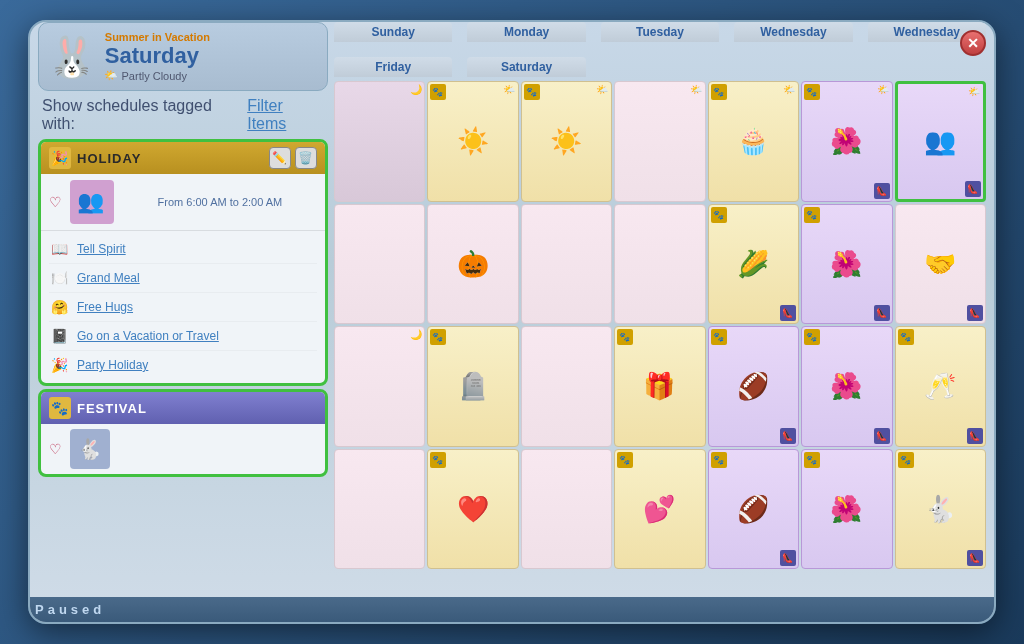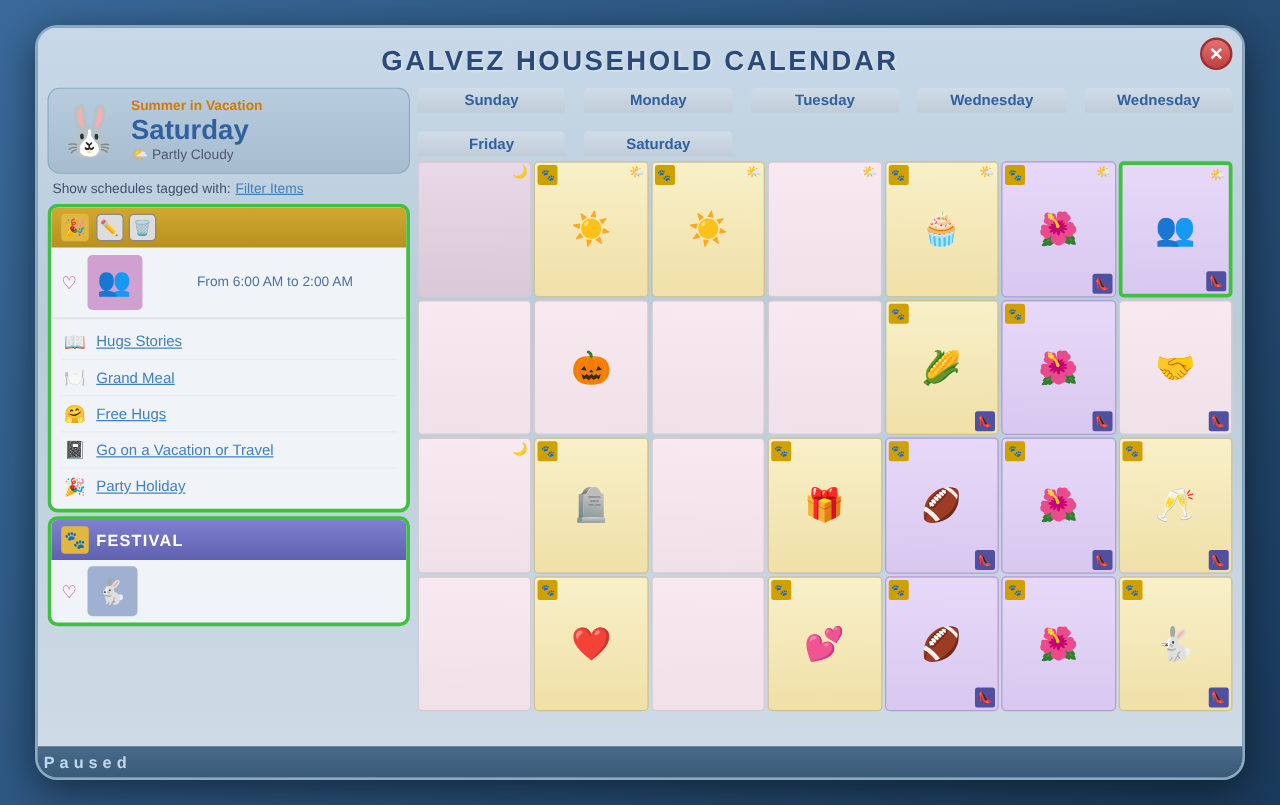--- a/index.html
+++ b/index.html
@@ -112,21 +112,21 @@
 
     .season-weather {
       font-size: 11px;
       color: #505870;
       display: flex;
       align-items: center;
       gap: 3px;
     }
 
     .filter-row {
-      font-size: 11px;
+      font-size: 16px;
       color: #405070;
       padding: 2px 4px;
       display: flex;
       align-items: center;
       gap: 4px;
     }
 
     .filter-link {
       color: #4080c0;
       text-decoration: underline;
@@ -415,21 +415,20 @@
 </head>
 <body>
 
 <div class="bg-overlay"></div>
 
 <div class="modal">
   <div class="modal-close">
     <span>✕</span>
   </div>
 
-  <div class="modal-title">Galvez Household Calendar</div>
 
   <div class="modal-body">
 
     <div class="left-panel">
 
       <div class="season-box">
         <div class="season-icon">🐰</div>
         <div class="season-info">
           <div class="season-name">Summer in Vacation</div>
           <div class="season-day">Saturday</div>
@@ -443,38 +442,39 @@
       <div class="filter-row">
         <span>Show schedules tagged with:</span>
         <span class="filter-link">Filter Items</span>
       </div>
 
       <div class="events-panel">
 
         <div class="holiday-section">
           <div class="holiday-header">
             <div class="holiday-icon-box">🎉</div>
+            <span class="holiday-label">Holiday</span>
             <div class="holiday-actions">
               <div class="action-btn">✏️</div>
               <div class="action-btn">🗑️</div>
             </div>
           </div>
 
           <div class="event-main">
             <span class="heart-btn">♡</span>
             <div class="event-thumb">👥</div>
             <div class="event-details">
               <div class="event-time">From 6:00 AM to 2:00 AM</div>
             </div>
           </div>
 
           <div class="traditions-list">
             <div class="tradition-item">
               <div class="trad-icon">📖</div>
-              <span class="trad-name">Hugs Stories</span>
+              <span class="trad-name">Tell Spirit</span>
             </div>
             <div class="tradition-item">
               <div class="trad-icon">🍽️</div>
               <span class="trad-name">Grand Meal</span>
             </div>
             <div class="tradition-item">
               <div class="trad-icon">🤗</div>
               <span class="trad-name">Free Hugs</span>
             </div>
             <div class="tradition-item">

